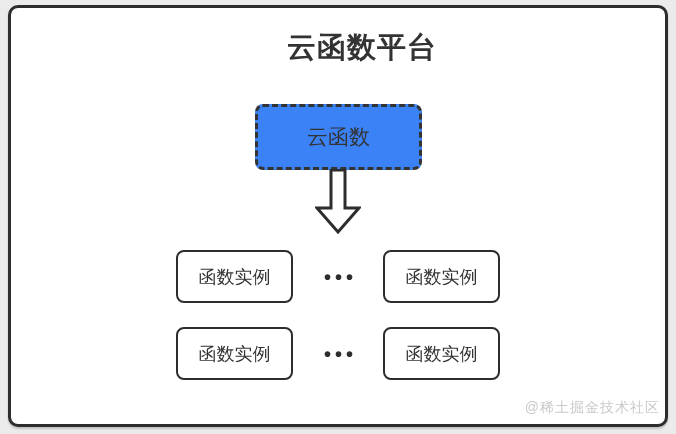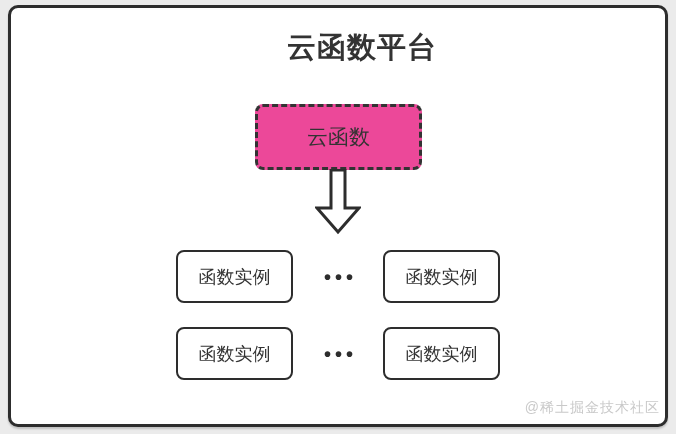--- a/index.html
+++ b/index.html
@@ -38,21 +38,21 @@
     margin-left: 48px;
   }
   .dashed-box {
     position: absolute;
     left: 255px;
     top: 104px;
     width: 161px;
     height: 60px;
     border: 3px dashed #333333;
     border-radius: 8px;
-    background: #ec4899;
+    background: #3b82f6;
     display: flex;
     align-items: center;
     justify-content: center;
     font-size: 21px;
     color: #333333;
   }
   .arrow-down {
     position: absolute;
     left: 315px;
     top: 169px;

